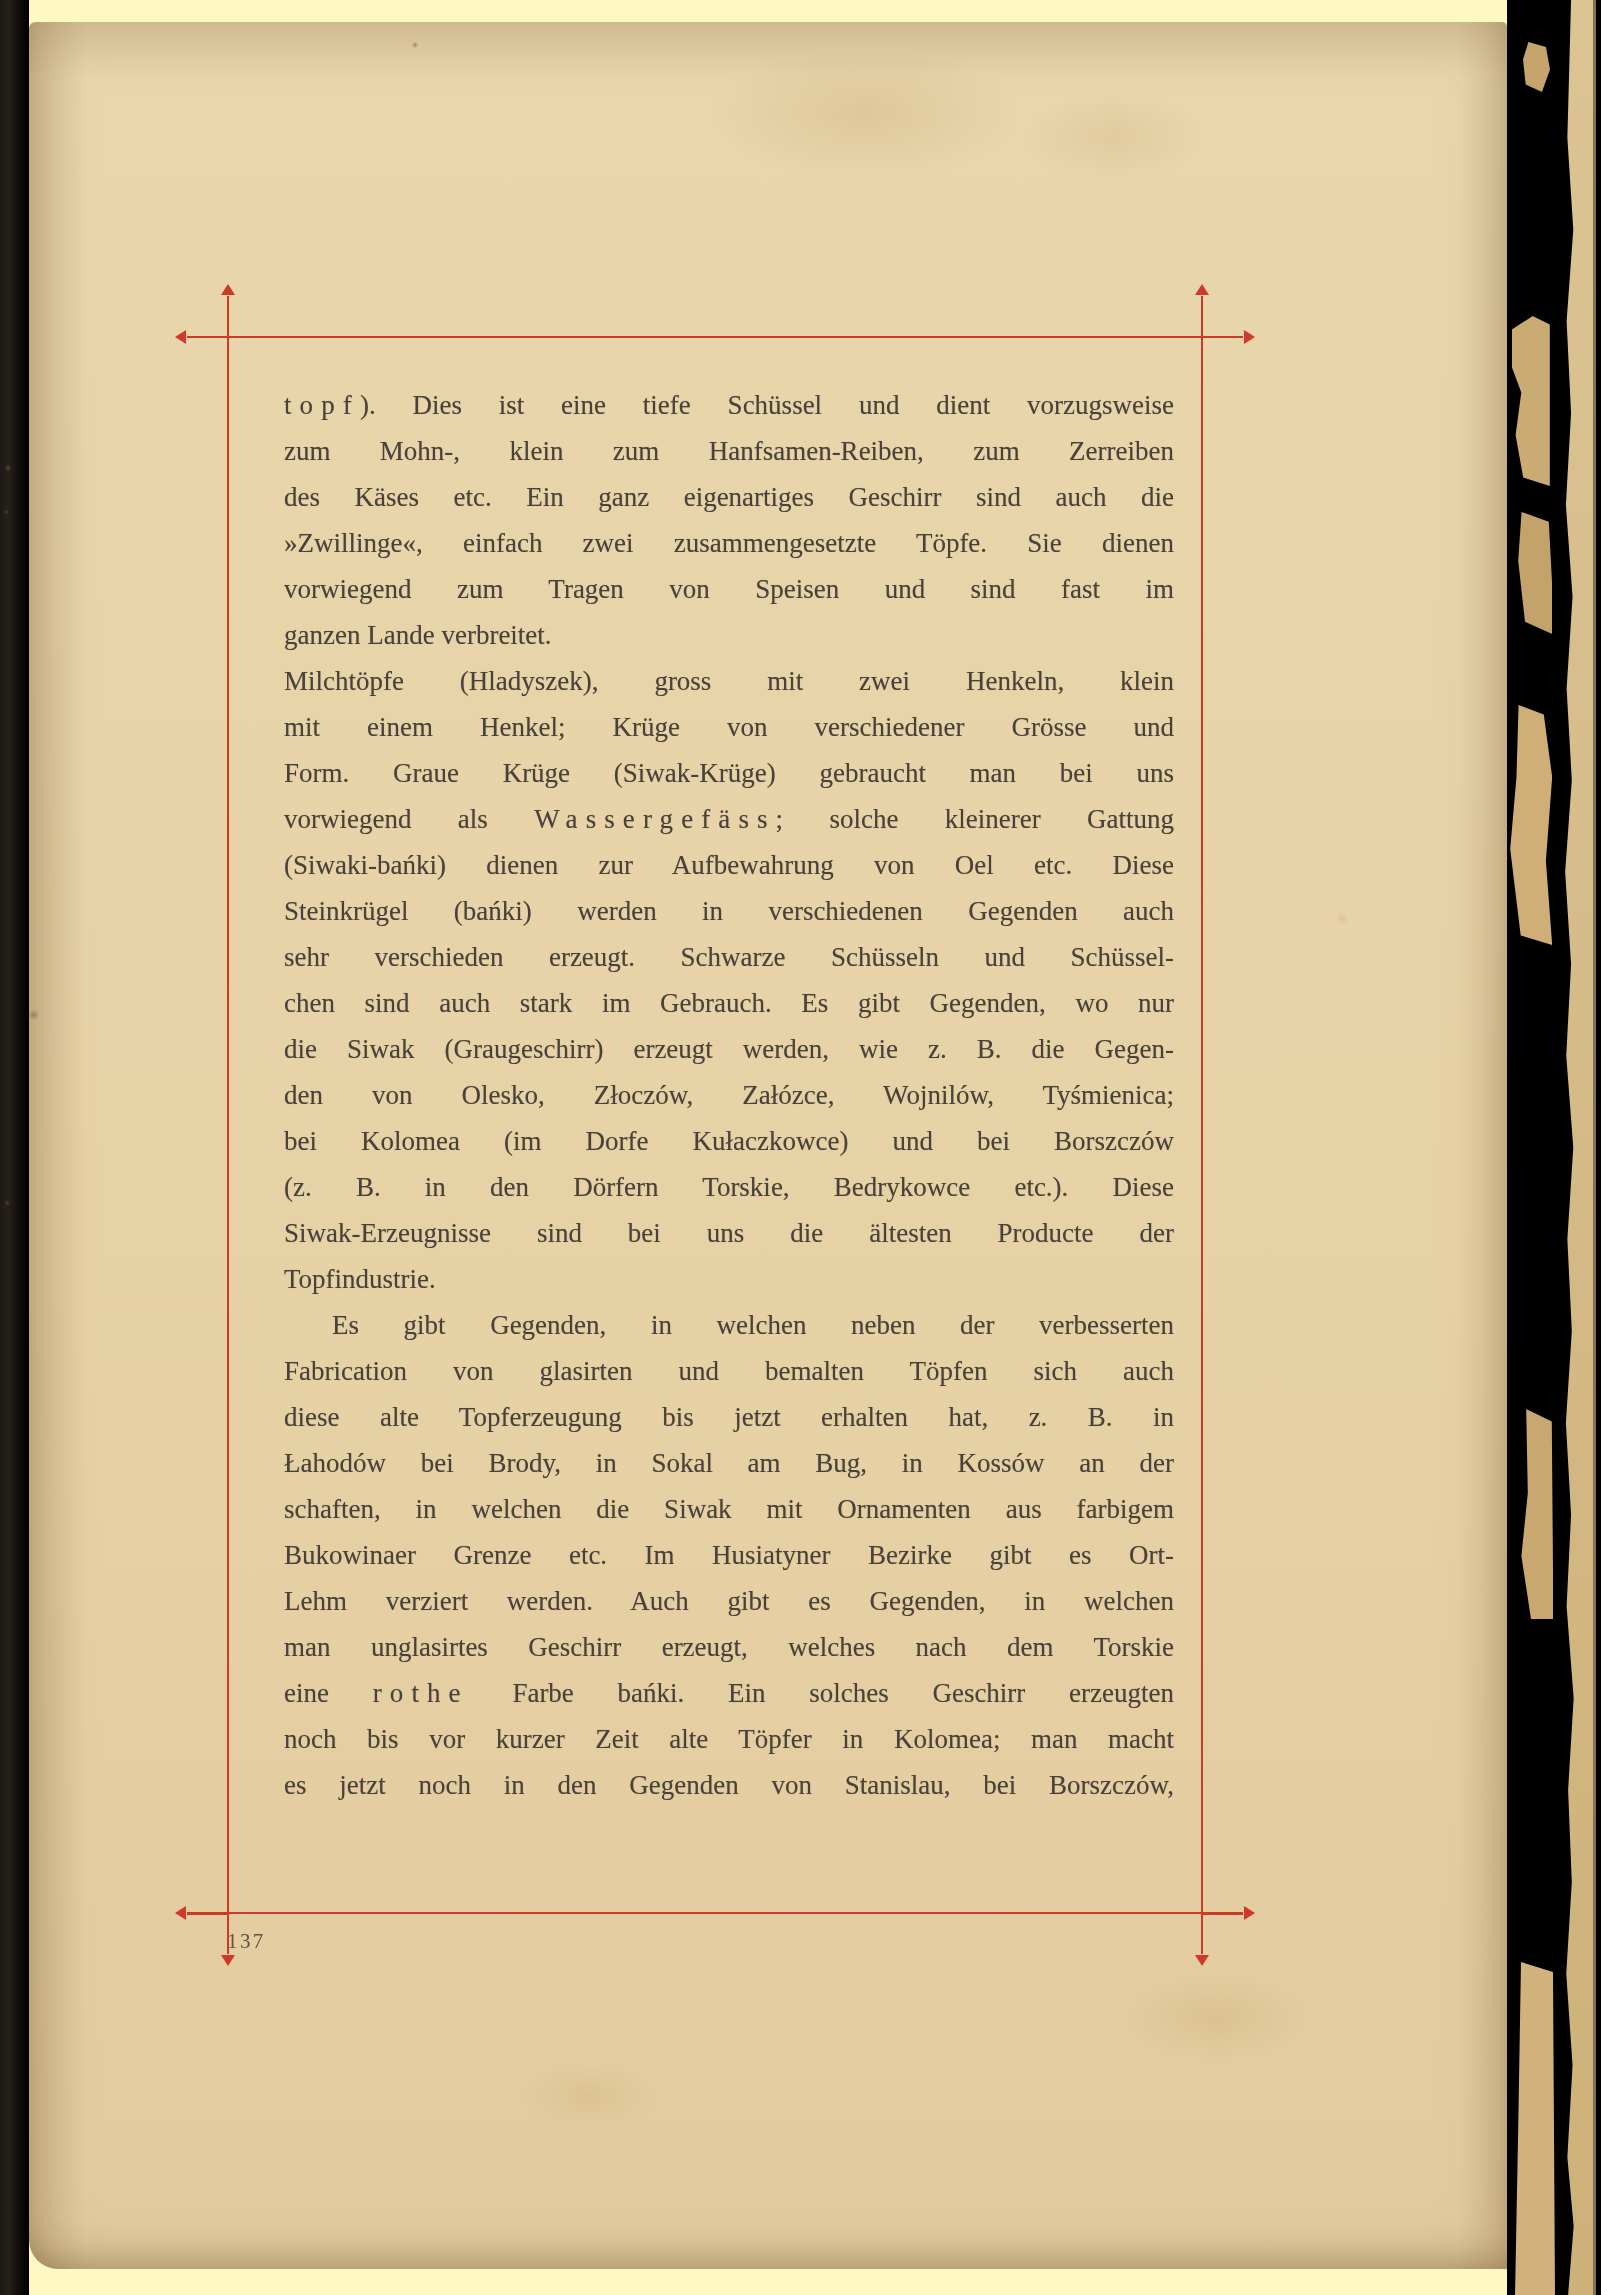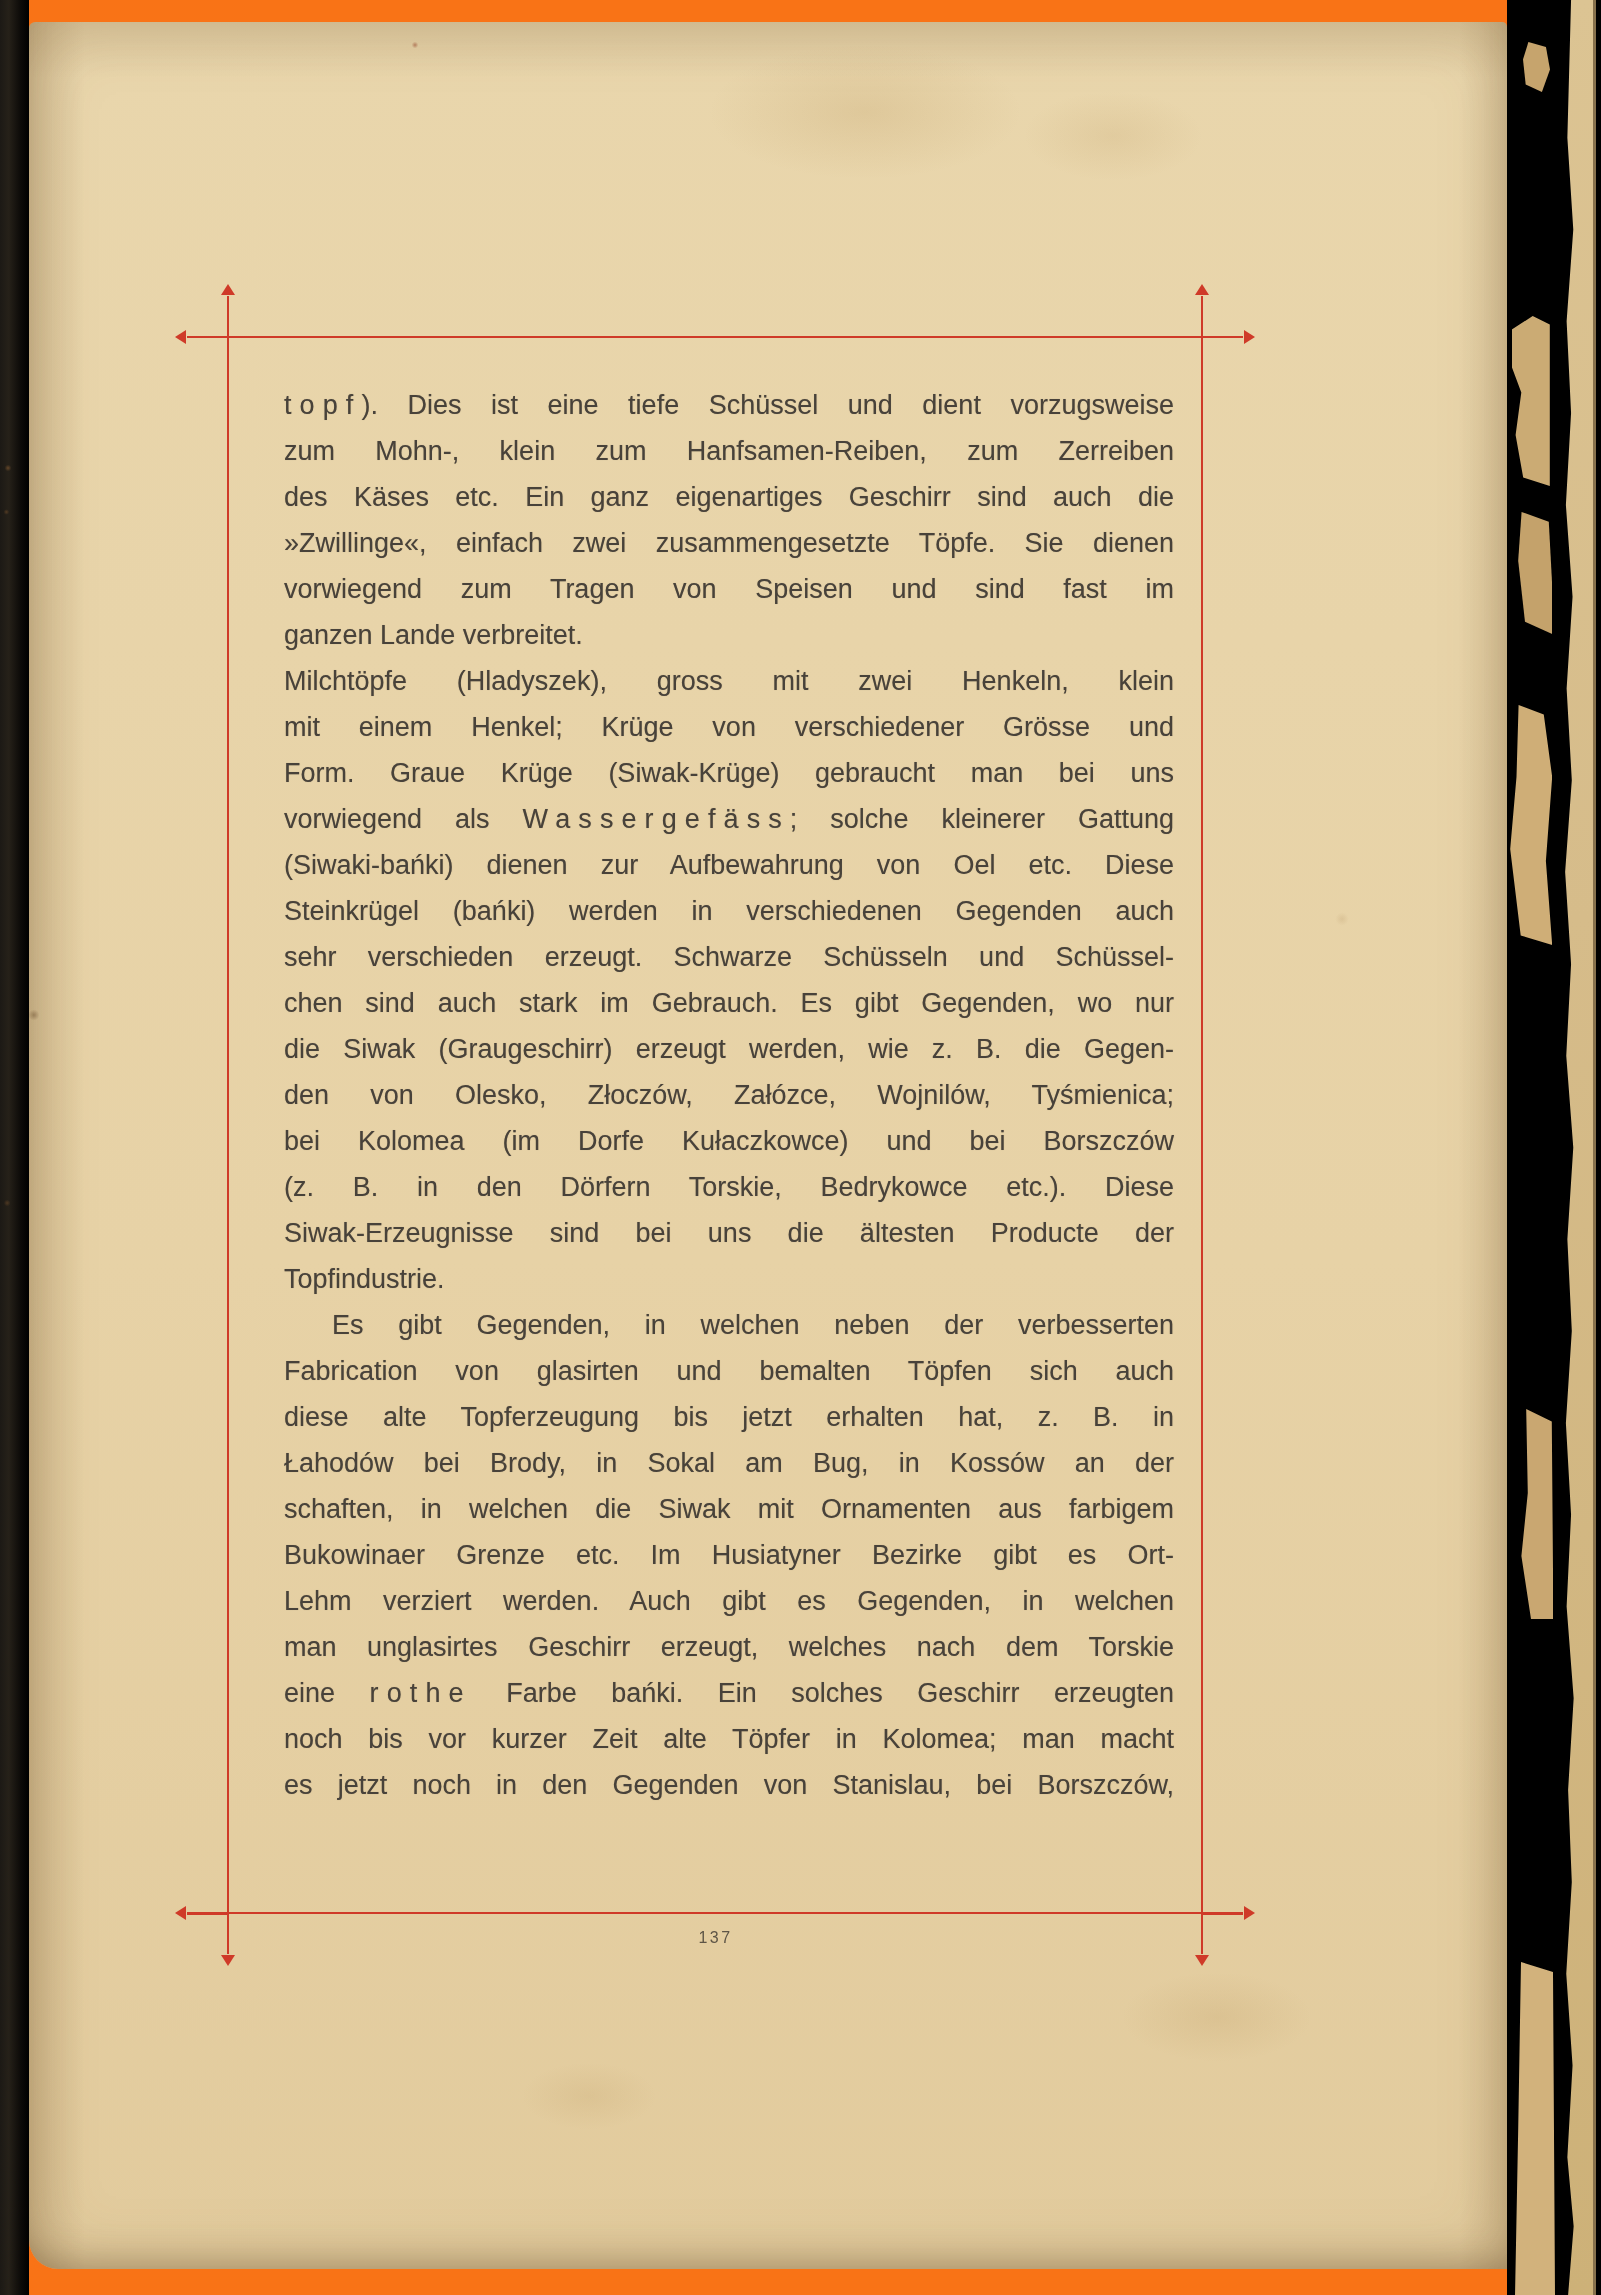--- a/index.html
+++ b/index.html
@@ -2,22 +2,22 @@
 <html style="--red: #cf3a28; --ink: #48423a; --paper: #e7d2a6;font-size:13px"><head>
 <meta charset="utf-8">
 <style>
   :root{
     --red:#cf3a28;
     --ink:#48423a;
     --paper:#e7d2a6;
   }
   html,body{margin:0;padding:0;background:#000;}
   .scan{
-    position:relative;width:1601px;height:2295px;background:#f97316;overflow:hidden;
-    font-family:Liberation Sans, sans-serif;
+    position:relative;width:1601px;height:2295px;background:#fef9c3;overflow:hidden;
+    font-family:Liberation Serif, serif;
   }
   
   .spine-edge{
     position:absolute;left:0;top:0;width:29px;height:100%;
     background:
       radial-gradient(circle 4.8px at 8px 468px, rgba(150,100,52,.55), transparent 70%),
       radial-gradient(circle 4px at 6.4px 512px, rgba(140,92,48,.45), transparent 70%),
       radial-gradient(circle 4.8px at 7.2px 1203px, rgba(140,92,48,.4), transparent 70%),
       linear-gradient(90deg,#1c1915 0%,#262119 30%,#0c0a08 72%,#000 100%);
   }
@@ -75,22 +75,22 @@
     font-size:27px;line-height:46px;color:var(--ink);
     text-shadow:0 0 0.8px rgba(70,60,45,.35);
   }
   .para{margin:0;}
   .line{display:block;text-align:justify;text-align-last:justify;}
   .line.last{text-align-last:left;}
   .line.ind{text-indent:48px;}
   .sperr{letter-spacing:0.3em;}
 
   .pagenum{
-    position:absolute;left:198px;top:1907px;width:977px;text-align:center;
-    font-size:16px;letter-spacing:2.4px;color:#5e5546;
+    position:absolute;left:198px;top:1907px;width:977px;text-align:left;
+    font-size:21px;letter-spacing:2.4px;color:#5e5546;
   }
 
   
   .edges{position:absolute;left:1507px;top:0;width:94px;height:2295px;background:#000;}
   .edge-strip{position:absolute;left:50px;top:0;width:37px;height:100%;
     background:linear-gradient(180deg,#dcc493 0%,#d6bc8a 40%,#cdb178 100%);
     clip-path:polygon(38% 0%,100% 0%,100% 100%,30% 100%,45% 97%,28% 94%,42% 90%,25% 86%,40% 82%,30% 78%,45% 74%,26% 70%,38% 66%,24% 62%,40% 58%,28% 54%,44% 50%,25% 46%,38% 42%,22% 38%,40% 34%,26% 30%,42% 26%,24% 22%,38% 18%,26% 14%,44% 10%,28% 6%);
   }
   .edge-line{position:absolute;left:86px;top:0;width:3.2px;height:100%;background:#87714c;}
   .frag{position:absolute;}

